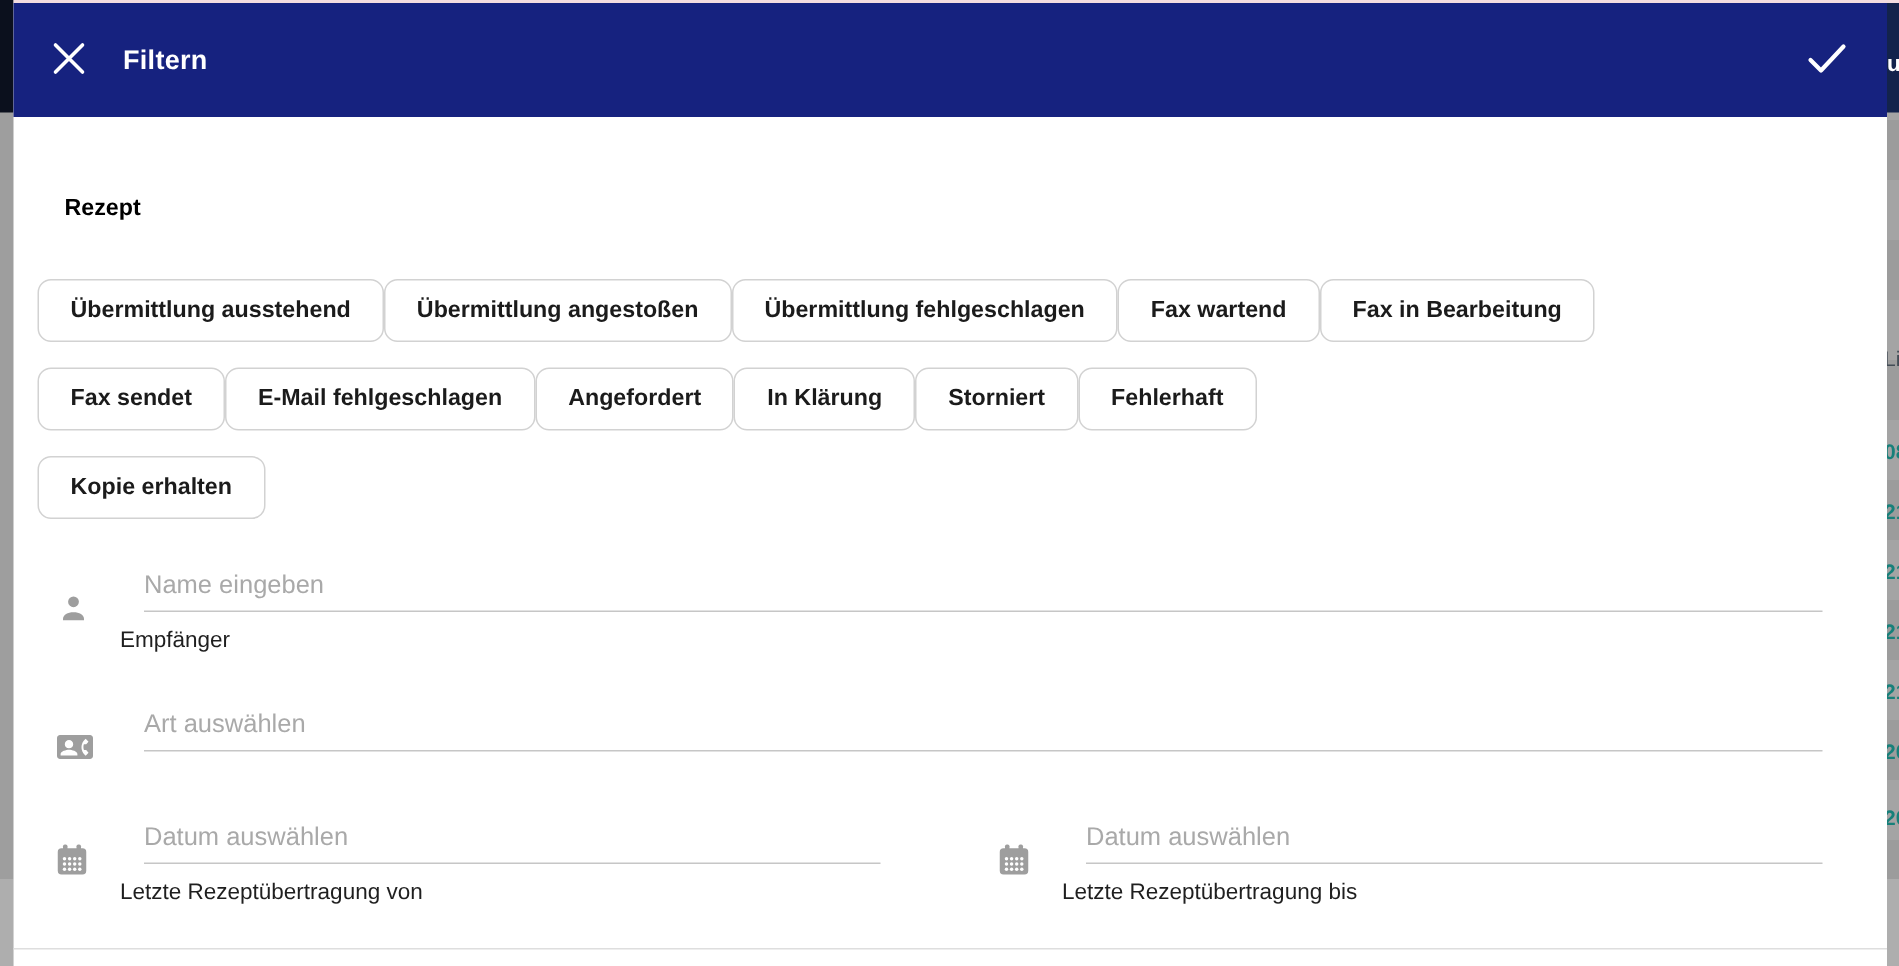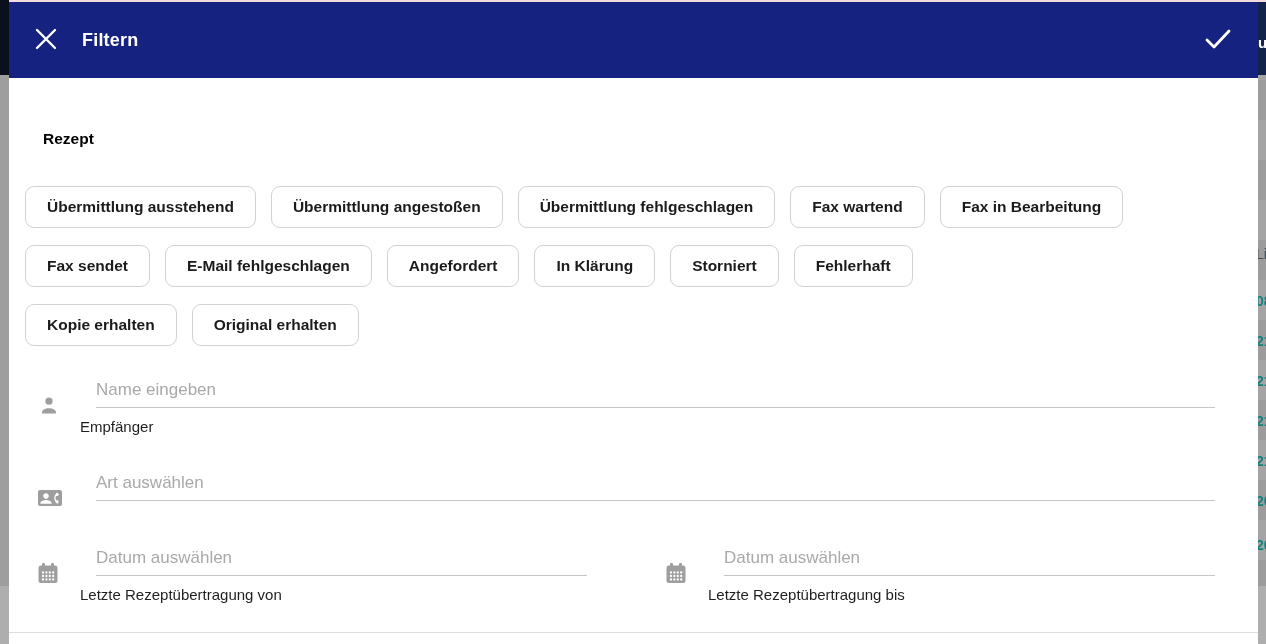--- a/index.html
+++ b/index.html
@@ -10,36 +10,36 @@
   .top-line { position:absolute; left:9px; right:0; top:0; height:2px; background:#f3dce0; z-index:5; }
   .backdrop-left { position:absolute; left:0; top:0; width:9px; height:644px; background:#9e9e9e; z-index:1; }
   .backdrop-left .dark { position:absolute; top:0; left:0; width:100%; height:75px; background:#0b101d; }
   .backdrop-left .light-bottom, .backdrop-right .light-bottom {
       position:absolute; bottom:0; left:0; width:100%; height:58px; background:#aeaeae; }
   .backdrop-right { position:absolute; right:0; top:0; width:8px; height:644px; z-index:1;
       background:repeating-linear-gradient(to bottom,#9c9c9c 0 40px,#a4a4a4 40px 80px); overflow:hidden; }
   .backdrop-right .dark { position:absolute; top:2px; left:0; width:100%; height:73px; background:#13234c; }
   .frag { position:absolute; left:-2px; font-size:14px; font-weight:700; color:#17807a; white-space:nowrap; }
   .frag-0 { color:#ffffff; top:34px; left:0; font-size:15px; }
-  .frag-1 { color:#434c56; top:246px; font-weight:400; }
+  .frag-1 { color:#434c56; top:231px; font-weight:400; }
   .frag-2 { top:293px; } .frag-3 { top:333px; } .frag-4 { top:373px; }
   .frag-5 { top:413px; } .frag-6 { top:453px; } .frag-7 { top:493px; } .frag-8 { top:537px; }
 
   
   .modal { position:absolute; left:9px; right:8px; top:2px; bottom:0; background:#ffffff; z-index:2; }
   .modal-header { height:76px; background:#16227f; display:flex; align-items:center; padding:0 25px 0 24px; }
   .icon-btn { background:none; border:none; cursor:pointer; display:flex; align-items:center; justify-content:center; padding:0; }
   .modal-title { color:#ffffff; font-size:18px; font-weight:700; margin-left:23px; letter-spacing:.2px; }
   .spacer { flex:1; }
 
   .modal-body { padding:0 59px 0 16px; }
   .section-link { display:inline-block; margin:52px 0 0 18px; color:#000000; font-size:15.5px; font-weight:700; text-decoration:none; cursor:pointer; }
 
   .chips { margin-top:38px; }
-  .chip-row { display:flex; gap:15px; margin-bottom:17px; }
+  .chip-row { display:flex; gap:0; margin-bottom:17px; }
   .chip { height:42px; padding:0 21px; background:#ffffff; border:1px solid #d2d2d2; border-radius:9px;
       font-family:inherit; font-size:15.5px; font-weight:700; color:#1b1b1b; white-space:nowrap;
       display:flex; align-items:center; cursor:pointer; }
 
   .fields { margin-top:28px; }
   .field { display:flex; margin-top:32px; }
   .field.first { margin-top:0; }
   .field-icon { width:55px; flex:0 0 55px; padding-left:12px; }
   .field-icon svg { margin-top:19px; display:block; }
   .field-main { flex:1; min-width:0; }
@@ -110,21 +110,20 @@
         <div class="chip-row">
           <button class="chip">Fax sendet</button>
           <button class="chip">E-Mail fehlgeschlagen</button>
           <button class="chip">Angefordert</button>
           <button class="chip">In Klärung</button>
           <button class="chip">Storniert</button>
           <button class="chip">Fehlerhaft</button>
         </div>
         <div class="chip-row">
           <button class="chip">Kopie erhalten</button>
-          <button class="chip">Original erhalten</button>
         </div>
       </div>
 
       <div class="fields">
 
         <div class="field first">
           <div class="field-icon">
             <svg width="24" height="24" viewBox="0 0 24 24" fill="#9e9e9e">
               <circle cx="12" cy="8.2" r="3.6"></circle>
               <path d="M5 19.6c0-2.6 3.1-4.4 7-4.4s7 1.8 7 4.4v.9H5z"></path>

